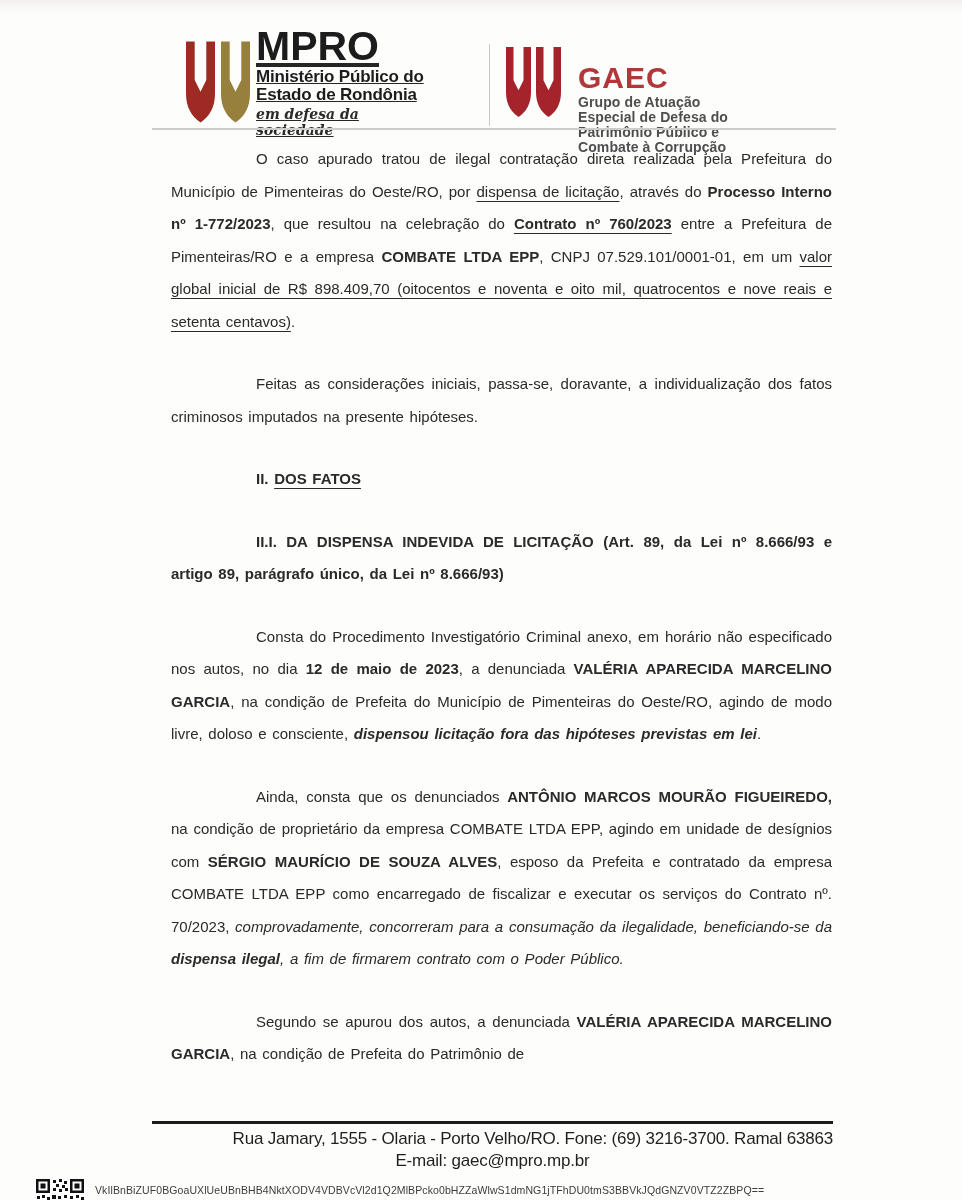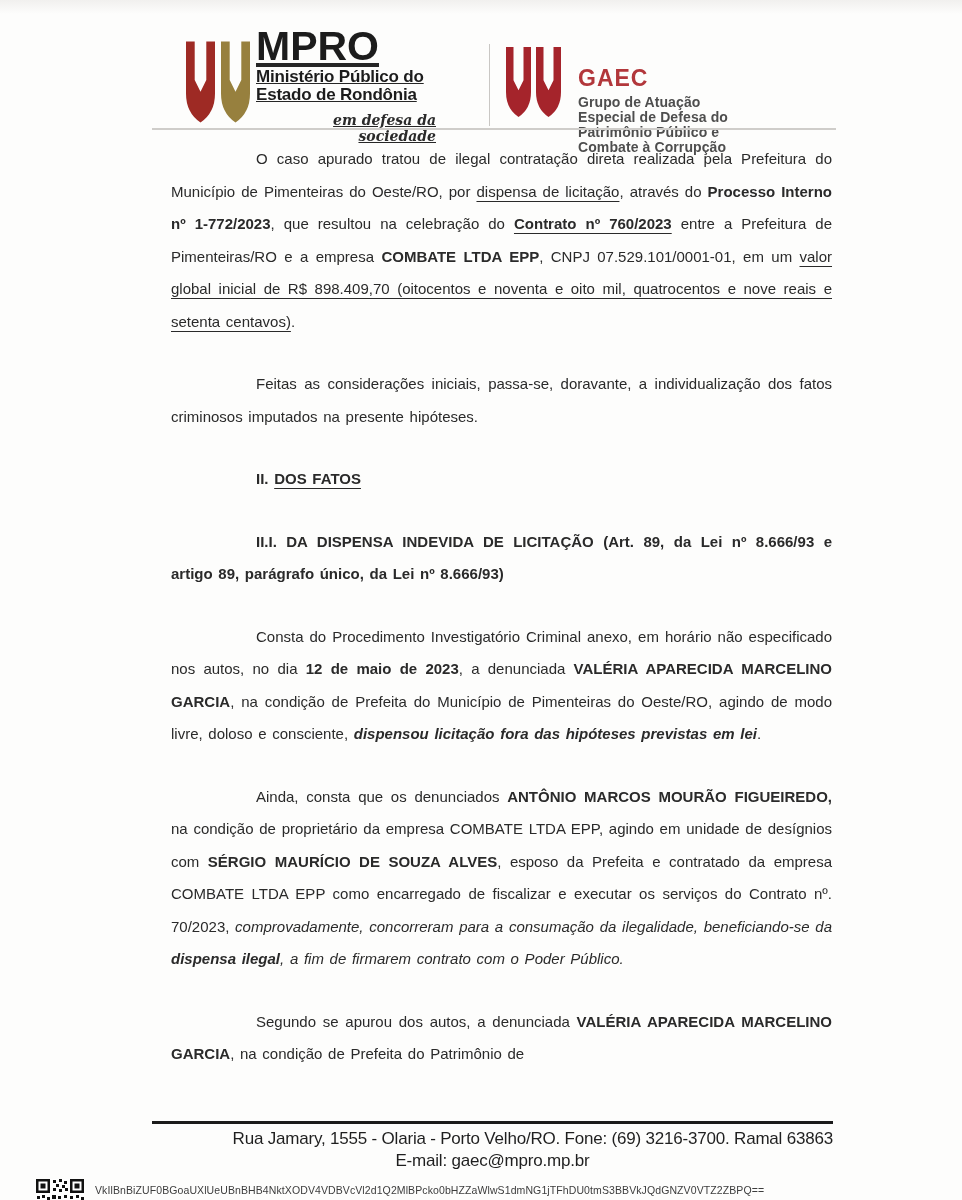--- a/index.html
+++ b/index.html
@@ -15,24 +15,24 @@
   }
   
   .mpro-logo{position:absolute;left:186px;top:38px;display:flex;gap:6px;}
   .shield{width:29px;height:88px;display:block;}
   .shield.small{width:25px;height:80px;}
   .gaec-logo{position:absolute;left:506px;top:42px;display:flex;gap:5px;}
   .mpro-text{position:absolute;left:256px;top:24px;width:180px;text-align:center;text-decoration:underline;}
   .mpro-acronym{font-size:41px;font-weight:900;letter-spacing:0px;color:#1c1c1c;line-height:44px;text-align:left;}
   .mpro-name{font-size:17px;font-weight:700;color:#1c1c1c;line-height:18px;text-align:left;letter-spacing:-0.2px;}
   .mpro-tagline{font-family:"DejaVu Serif","Liberation Serif",serif;font-style:italic;font-weight:700;
-    font-size:14px;color:#2a2a2a;margin-top:8px;text-align:right;}
+    font-size:14px;color:#2a2a2a;margin-top:2px;text-align:left;}
   .header-divider{position:absolute;left:489px;top:44px;width:1px;height:82px;background:#c9c7c4;}
   .gaec-text{position:absolute;left:578px;top:66px;}
-  .gaec-acronym{font-size:23px;font-weight:800;color:#b2373b;letter-spacing:1px;line-height:24px;margin-bottom:5px;}
+  .gaec-acronym{font-size:30px;font-weight:800;color:#b2373b;letter-spacing:1px;line-height:24px;margin-bottom:5px;}
   .gaec-sub{font-size:14px;font-weight:700;color:#4e4e4e;line-height:15px;letter-spacing:0.1px;}
   .header-rule{position:absolute;left:152px;top:128px;width:684px;height:2px;background:#cfcdca;}
   
   .content{position:absolute;left:155px;top:143px;width:677px;}
   .para{
     margin:0 0 30px 16px;
     font-size:15px;line-height:32.5px;
     text-align:justify;text-indent:85px;
     color:#2a2a2a;word-spacing:1.5px;
   }

